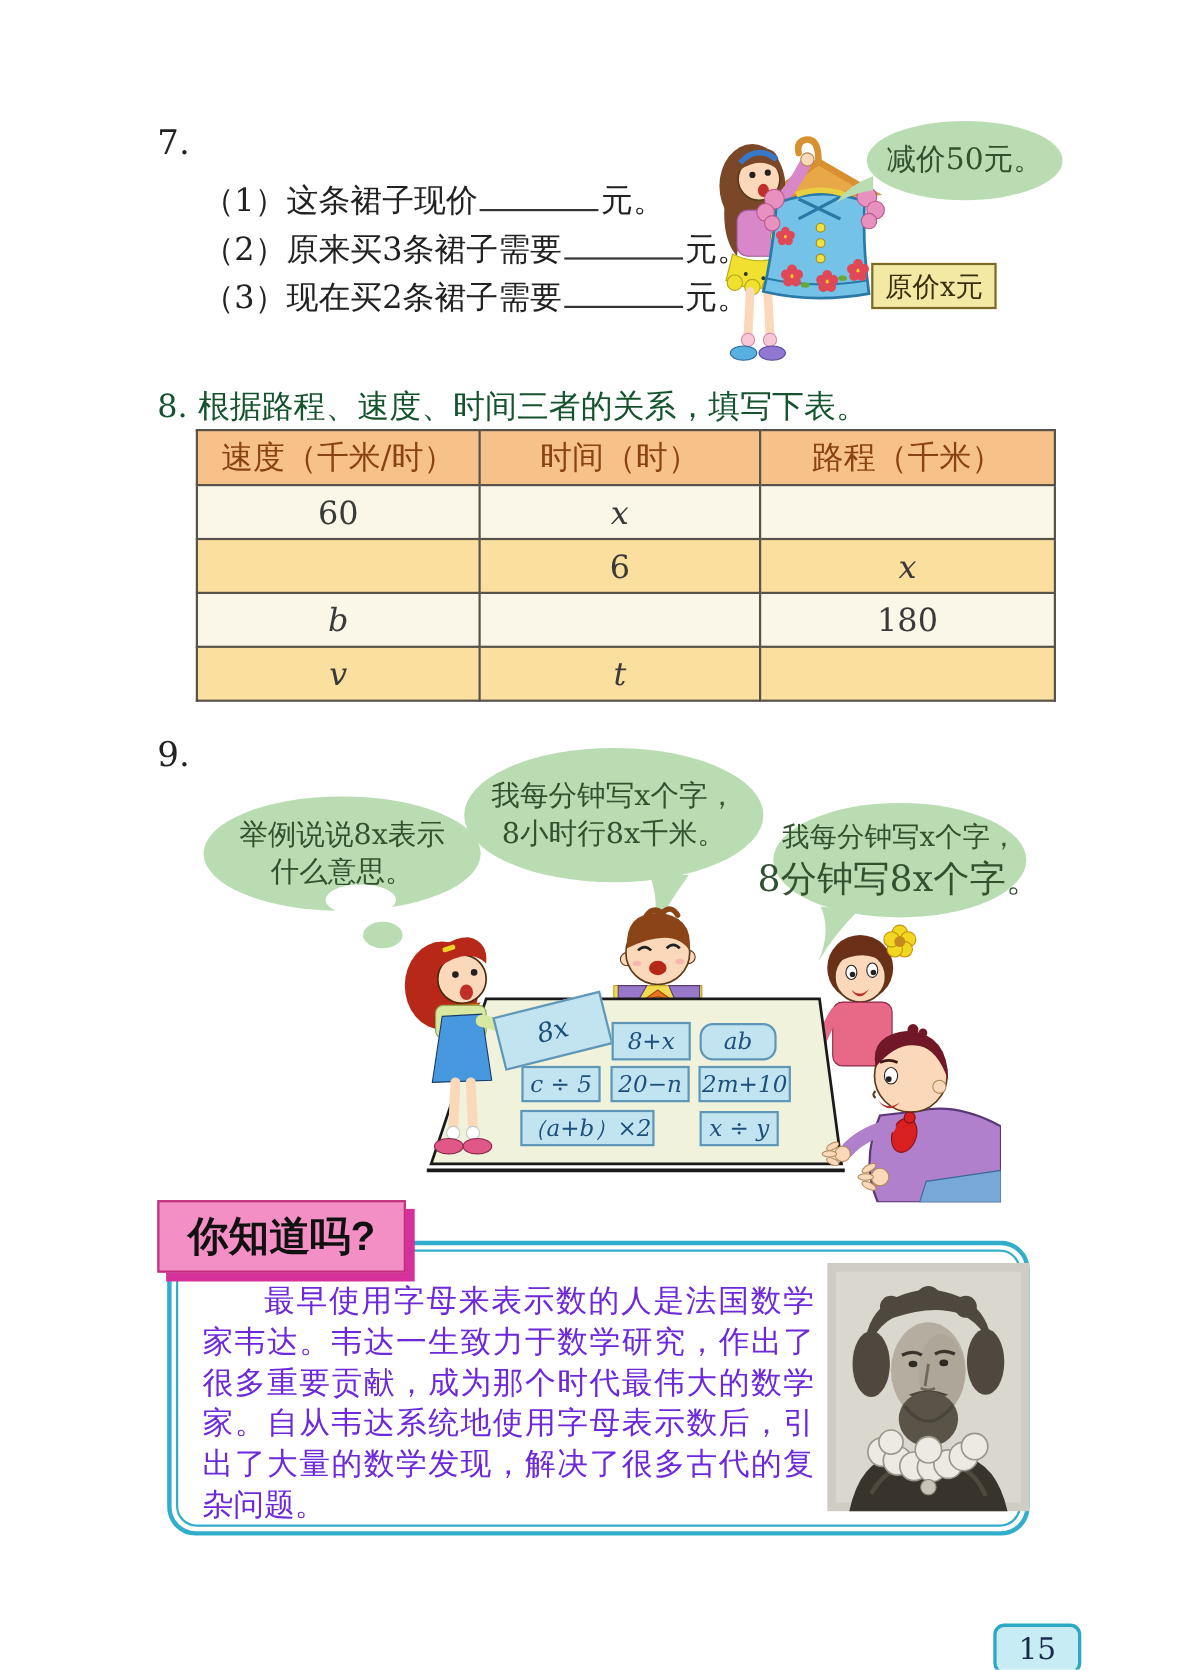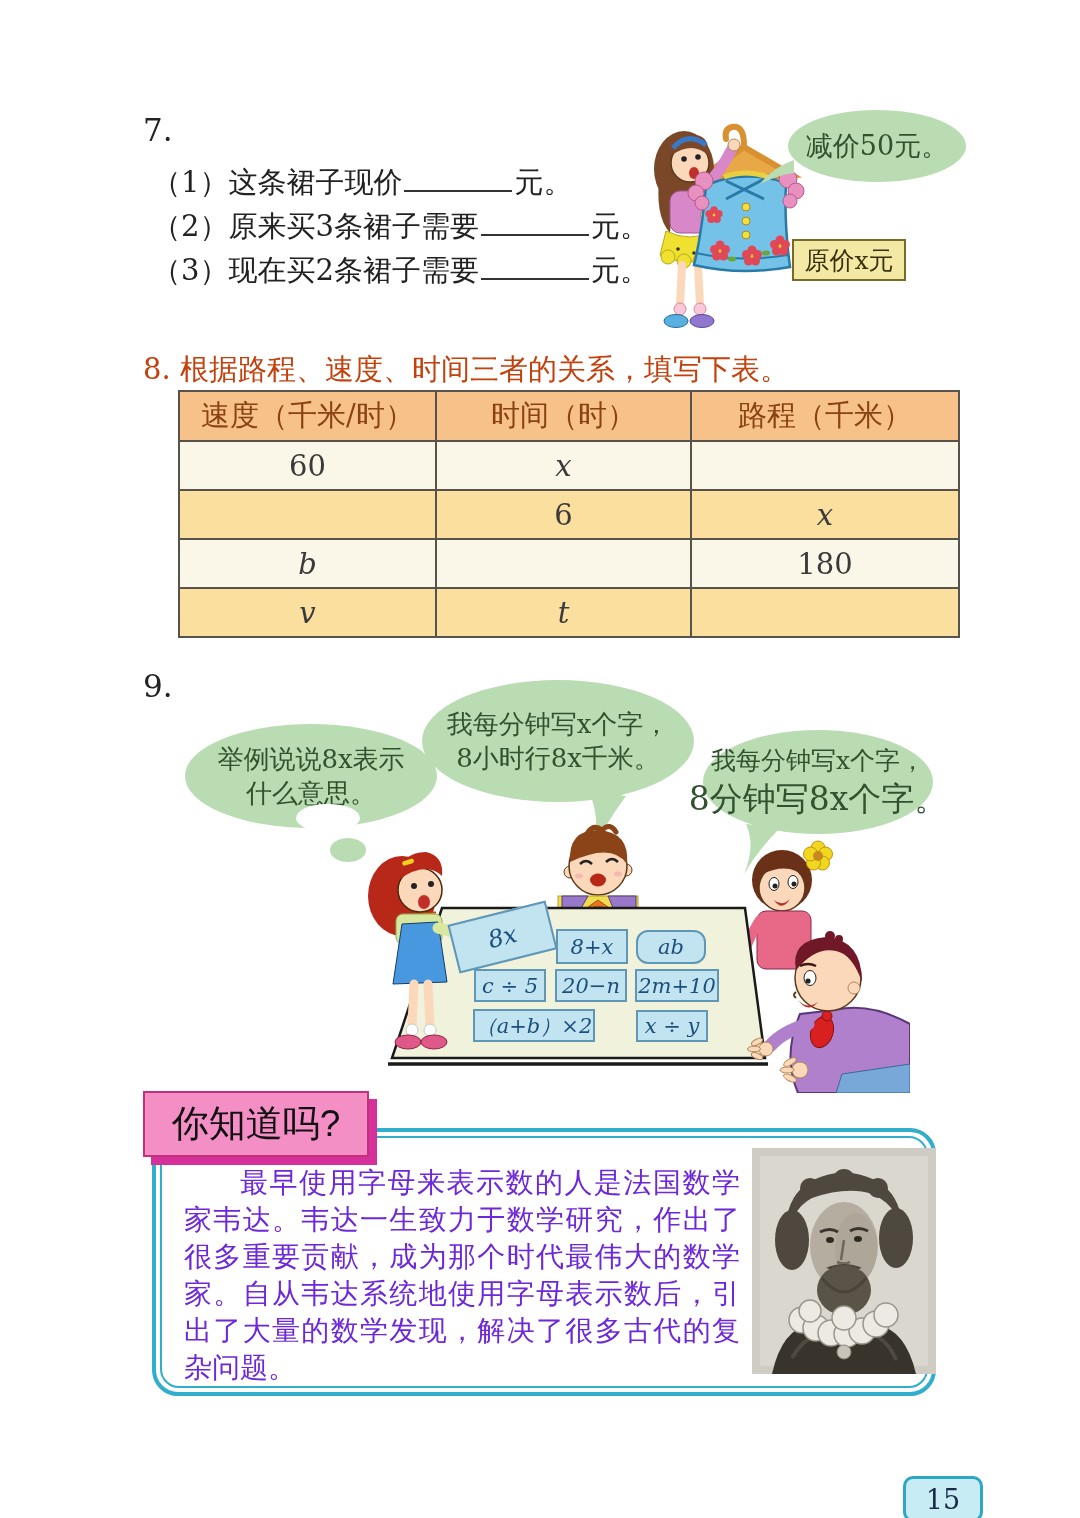--- a/index.html
+++ b/index.html
@@ -1,23 +1,23 @@
 <!DOCTYPE html>
 <html><head>
 <meta charset="utf-8">
 <style>
   html,body{margin:0;padding:0;background:#ffffff;}
   .page{position:relative;width:1080px;height:1518px;background:#ffffff;overflow:hidden;
         font-family:"DejaVu Serif","Liberation Serif",serif;color:#2a2a2a;}
   .abs{position:absolute;}
   
   .qnum{font-size:31px;color:#222;}
-  .qline{font-size:29px;color:#222;white-space:nowrap;}
+  .qline{font-size:29px;color:#222;white-space:nowrap;margin-left:32px;}
   .blank{display:inline-block;width:108px;border-bottom:2px solid #333;height:30px;vertical-align:baseline;margin:0 2px;}
-  .heading{font-size:29px;color:#c2410c;white-space:nowrap;}
+  .heading{font-size:29px;color:#14532d;white-space:nowrap;}
   
   table.rate{border-collapse:collapse;table-layout:fixed;width:780px;}
   table.rate th,table.rate td{border:2px solid #57524a;text-align:center;font-size:29px;}
   table.rate th{background:#f6c289;color:#8a4214;height:46px;font-weight:normal;}
   table.rate td{height:45px;color:#3a3a3a;}
   tr.cream td{background:#fbf7e8;}
   tr.sand td{background:#fbdf9f;}
   td.var{font-style:italic;font-family:"DejaVu Serif",serif;}
   
   .bubble{background:#b9dcb2;border-radius:50%;display:flex;flex-direction:column;
@@ -30,21 +30,21 @@
        display:flex;align-items:center;justify-content:center;}
   
   .card{background:#c2e4f0;border:2px solid #6096b6;color:#1c4f7c;font-style:italic;
         display:flex;align-items:center;justify-content:center;font-size:21px;white-space:nowrap;}
   .card.big{font-size:24px;}
   
   .kbox{border:4px solid #30aecb;border-radius:26px;}
   .kbox-inner{position:absolute;left:4px;top:4px;right:4px;bottom:4px;border:2px solid #30aecb;border-radius:19px;}
   .ktitle{background:#f48fc5;border:2px solid #c2307e;box-shadow:8px 8px 0 #d6309a;
           display:flex;align-items:center;justify-content:center;
-          font-family:"Liberation Sans","DejaVu Sans",sans-serif;font-weight:normal;font-size:37px;color:#111;}
+          font-family:"Liberation Sans","DejaVu Sans",sans-serif;font-weight:bold;font-size:37px;color:#111;}
   .ktext{font-size:28px;line-height:37px;text-align:justify;text-indent:2em;color:#6d28d9;}
   
   .badge{background:#c8ecf4;border:3px solid #2ca8c4;border-radius:10px;color:#1a2a4a;
          font-size:27px;display:flex;align-items:center;justify-content:center;}
 </style>
 </head>
 <body>
 
 <div class="page">
 

